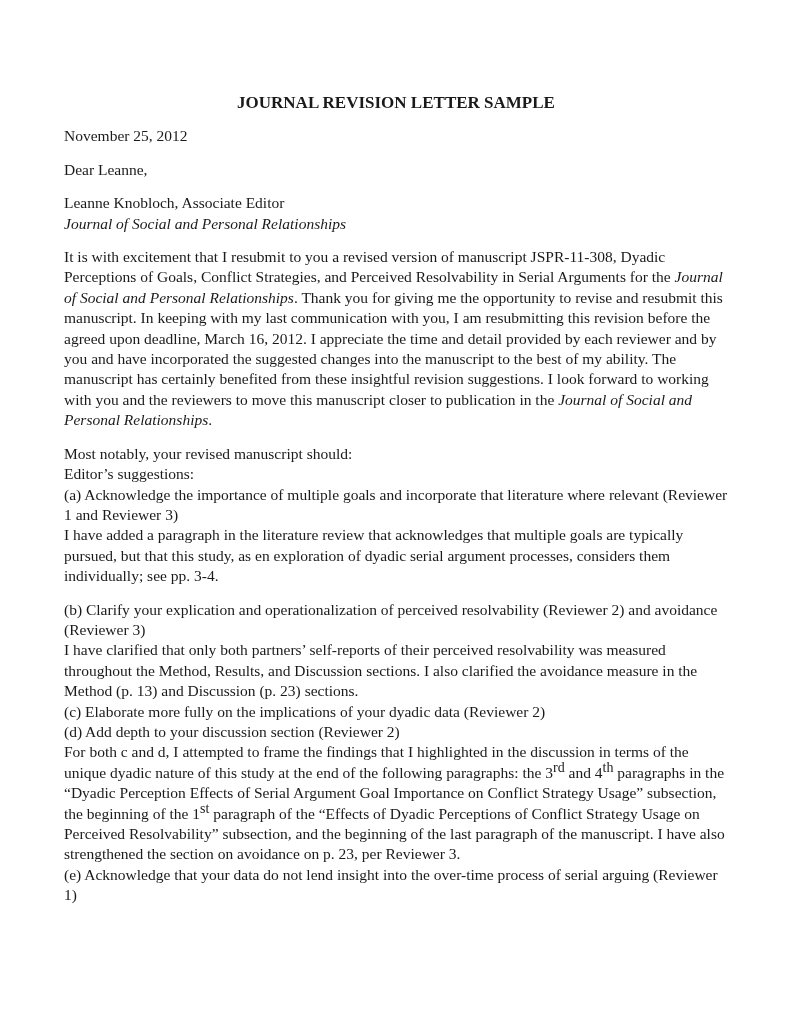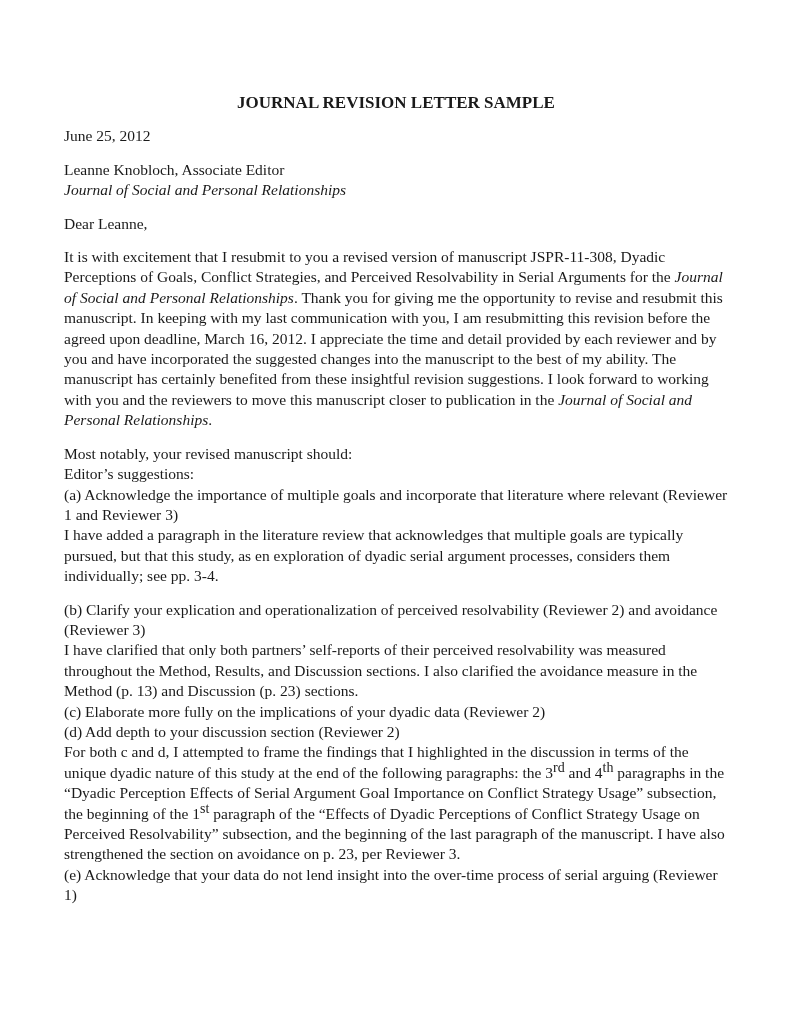--- a/index.html
+++ b/index.html
@@ -41,28 +41,28 @@
     vertical-align: super;
     line-height: 0;
   }
 </style>
 </head>
 <body>
 
 <div class="page">
   <div class="block title">JOURNAL REVISION LETTER SAMPLE</div>
 
-  <div class="block">June 25, 2012</div>
+  <div class="block">November 25, 2012</div>
+
+  <div class="block">Dear Leanne,</div>
 
   <div class="block">
     <p class="para">Leanne Knobloch, Associate Editor</p>
     <p class="para italic">Journal of Social and Personal Relationships</p>
   </div>
-
-  <div class="block">Dear Leanne,</div>
 
   <div>
       <div class="block">
         <p class="para"><span>It is with excitement that I resubmit to you a revised version of manuscript JSPR-11-308, Dyadic Perceptions of Goals, Conflict Strategies, and Perceived Resolvability in Serial Arguments for the </span><span class="italic">Journal of Social and Personal Relationships</span><span>. Thank you for giving me the opportunity to revise and resubmit this manuscript. In keeping with my last communication with you, I am resubmitting this revision before the agreed upon deadline, March 16, 2012. I appreciate the time and detail provided by each reviewer and by you and have incorporated the suggested changes into the manuscript to the best of my ability. The manuscript has certainly benefited from these insightful revision suggestions. I look forward to working with you and the reviewers to move this manuscript closer to publication in the </span><span class="italic">Journal of Social and Personal Relationships</span><span>.</span></p>
       </div>
       <div class="block">
         <p class="para"><span>Most notably, your revised manuscript should:</span></p>
         <p class="para"><span>Editor’s suggestions:</span></p>
         <p class="para"><span>(a) Acknowledge the importance of multiple goals and incorporate that literature where relevant (Reviewer 1 and Reviewer 3)</span></p>
         <p class="para"><span>I have added a paragraph in the literature review that acknowledges that multiple goals are typically pursued, but that this study, as en exploration of dyadic serial argument processes, considers them individually; see pp. 3-4.</span></p>

